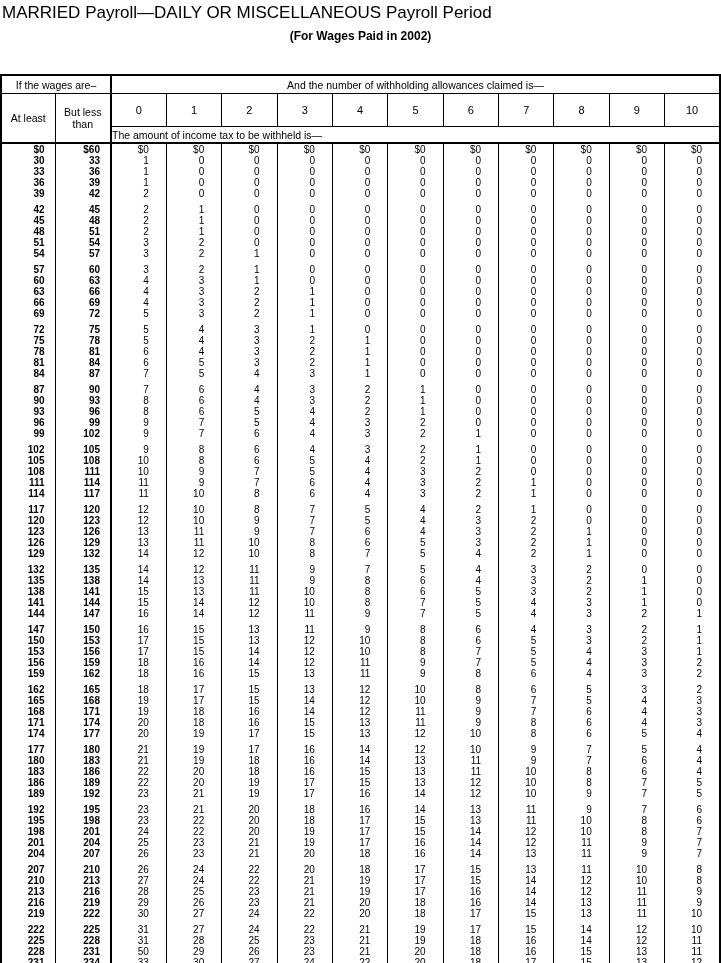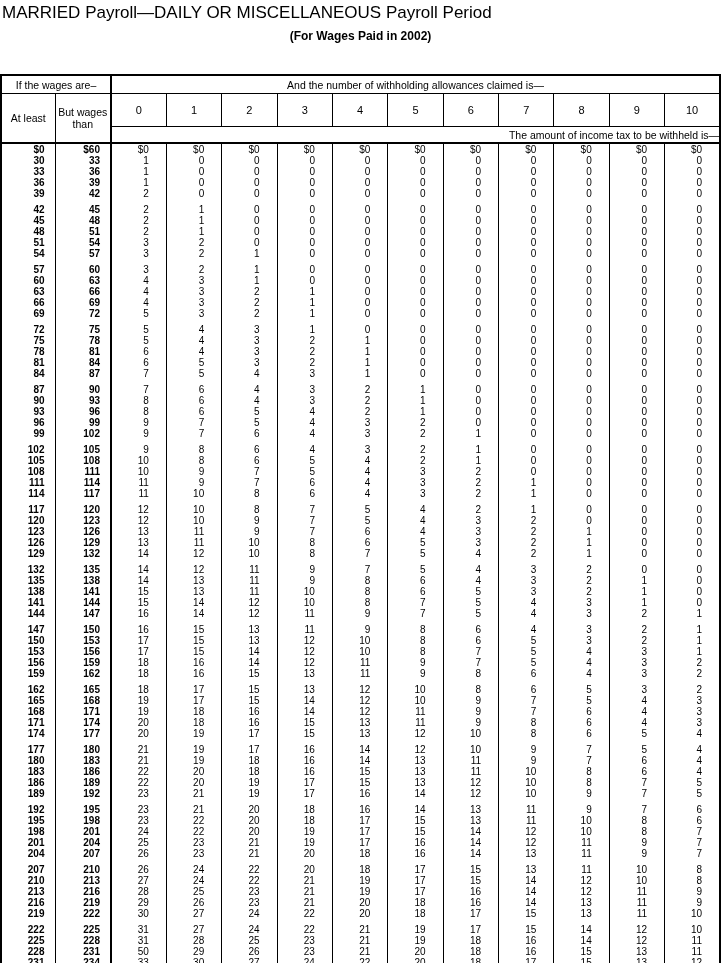--- a/index.html
+++ b/index.html
@@ -13,21 +13,21 @@
   th,td{padding:0;margin:0;font-weight:normal;}
   
   th.wages-hdr{font-size:10.5px;text-align:center;height:17px;border-bottom:1px solid #000;font-weight:normal;}
   th.allow-hdr{font-size:10.5px;text-align:center;height:17px;border-left:2px solid #000;border-bottom:1px solid #000;font-weight:normal;}
   
   th.at-least{font-size:10.5px;text-align:center;vertical-align:middle;border-bottom:2px solid #000;font-weight:normal;}
   th.but-less{font-size:10.5px;text-align:center;vertical-align:middle;border-left:1px solid #000;border-bottom:2px solid #000;font-weight:normal;line-height:12px;}
   th.acol{font-size:11px;text-align:center;height:32px;vertical-align:middle;border-left:1px solid #000;border-bottom:1px solid #000;font-weight:normal;}
   th.acol.first-amt{border-left:2px solid #000;}
   
-  th.amount-hdr{font-size:10.5px;text-align:right;height:15px;border-left:2px solid #000;border-bottom:2px solid #000;font-weight:normal;vertical-align:middle;}
+  th.amount-hdr{font-size:10.5px;text-align:left;height:15px;border-left:2px solid #000;border-bottom:2px solid #000;font-weight:normal;vertical-align:middle;}
   
   td{font-size:10px;height:11px;line-height:11px;vertical-align:bottom;}
   td.wage{font-weight:bold;text-align:right;}
   td.al{padding-right:10px;}
   td.bl{padding-right:10px;border-left:1px solid #000;}
   td.amt{text-align:right;padding-right:17px;border-left:1px solid #000;}
   td.amt.first-amt{border-left:2px solid #000;}
   tr.gap td{padding-top:5px;}
   tr.last td{padding-bottom:12px;}
 </style>
@@ -54,21 +54,21 @@
       <col>
       <col>
   </colgroup>
   <thead>
     <tr>
       <th class="wages-hdr" colspan="2">If the wages are–</th>
       <th class="allow-hdr" colspan="11">And the number of withholding allowances claimed is—</th>
     </tr>
     <tr>
       <th class="at-least" rowspan="2">At least</th>
-      <th class="but-less" rowspan="2">But wages than</th>
+      <th class="but-less" rowspan="2">But less than</th>
     <th class="acol first-amt">0</th>
         <th class="acol">1</th>
         <th class="acol">2</th>
         <th class="acol">3</th>
         <th class="acol">4</th>
         <th class="acol">5</th>
         <th class="acol">6</th>
         <th class="acol">7</th>
         <th class="acol">8</th>
         <th class="acol">9</th>

